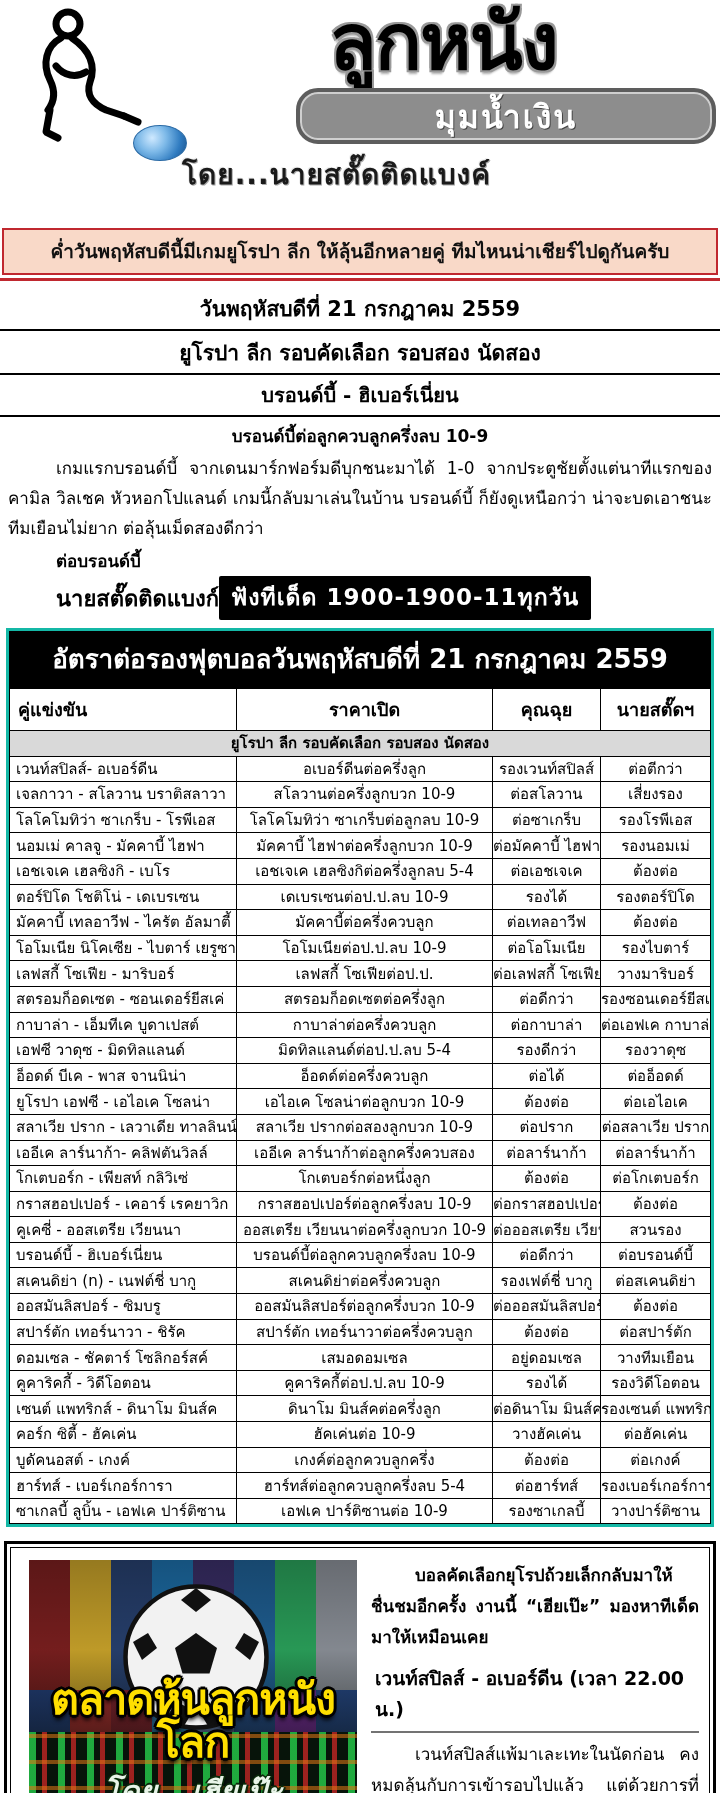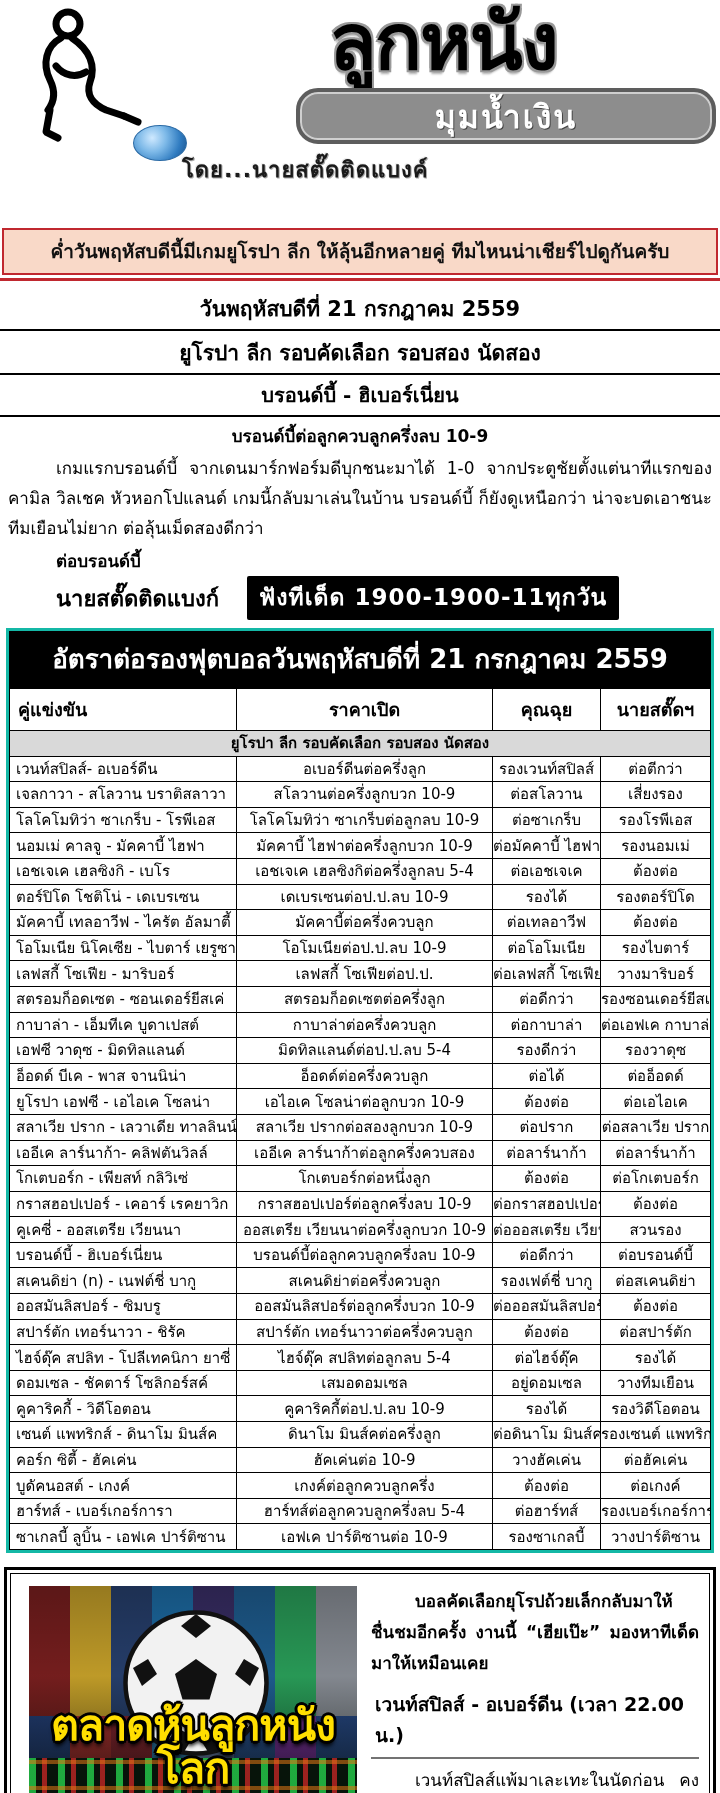--- a/index.html
+++ b/index.html
@@ -15,21 +15,21 @@
     border:1px solid #2a6aa5; }
   .logo-title { position:absolute; left:168px; top:-4px; width:550px; text-align:center;
     font-size:78px; font-weight:900; line-height:92px; letter-spacing:-2px; color:#000;
     text-shadow:-2px -2px 0 #999, 2px -2px 0 #999, -2px 2px 0 #999, 2px 2px 0 #999, 0 4px 2px #bbb; }
   .logo-badge { position:absolute; left:296px; top:88px; width:420px; height:56px;
     background:#8d8d8d; border:4px solid #5d5d5d; border-radius:22px;
     display:flex; align-items:center; justify-content:center;
     box-shadow:0 0 0 2px #cfcfcf inset; }
   .logo-badge span { color:#fff; font-weight:900; font-size:32px; letter-spacing:2px;
     text-shadow:1px 1px 0 #444; }
-  .logo-byline { position:absolute; left:182px; top:152px; font-size:22px; font-weight:900;
+  .logo-byline { position:absolute; left:182px; top:152px; font-size:28px; font-weight:900;
     color:#1a1a1a; letter-spacing:1px;
     text-shadow:1px 1px 0 #aaa, -1px -1px 0 #eee; }
 
   
   .banner { margin:0 2px; background:#f9d9c8; border:2px solid #cядed; border:2px solid #c0282f;
     padding:6px 10px 7px; text-align:center; font-size:19px; font-weight:700; color:#111; }
   .banner-rule { height:3px; background:#c0282f; margin:3px 0 6px 0; }
 
   
   .hline { text-align:center; font-weight:900; }
@@ -38,21 +38,21 @@
   .h-match  { font-size:20px; padding:4px 0 4px; }
   .h-odds   { font-size:17px; padding:5px 0 2px; font-weight:900; }
   .rule { height:2px; background:#000; }
 
   .article-body { font-size:17px; line-height:30px; padding:2px 8px 0 8px; text-align:justify; }
   .article-body p { text-indent:48px; }
   .tip-line { font-size:17px; font-weight:900; margin:4px 0 2px 56px; }
   .author-row { display:flex; align-items:center; justify-content:flex-start; margin:2px 4px 8px 56px; }
   .author-name { font-size:22px; font-weight:900; }
   .hotline-badge { background:#000; color:#fff; font-size:23px; font-weight:700;
-    padding:3px 12px 5px; border-radius:2px; letter-spacing:1px;margin-left:28px; }
+    padding:3px 12px 5px; border-radius:2px; letter-spacing:1px; }
 
   
   .odds-wrap { margin:4px 6px 0 6px; border:3px solid #14b8a6; }
   .odds-titlebar { background:#000; color:#fff; text-align:center;
     font-size:26px; font-weight:900; padding:7px 0 9px; }
   table.odds { width:100%; border-collapse:collapse; table-layout:fixed; }
   table.odds th, table.odds td { border:1.5px solid #000; }
   table.odds th { font-size:18px; font-weight:900; height:42px; }
   th.c0 { width:227px; text-align:left; padding-left:8px; }
   th.c1 { width:256px; }
@@ -281,26 +281,20 @@
             <td class="c2">ต่อออสมันลิสปอร์</td>
             <td class="c3">ต้องต่อ</td>
           </tr>
           <tr>
             <td class="c0">สปาร์ตัก เทอร์นาวา - ชิรัค</td>
             <td class="c1">สปาร์ตัก เทอร์นาวาต่อครึ่งควบลูก</td>
             <td class="c2">ต้องต่อ</td>
             <td class="c3">ต่อสปาร์ตัก</td>
           </tr>
           <tr>
-            <td class="c0">ไฮจ์ดุ๊ค สปลิท - โปลีเทคนิกา ยาซี่</td>
-            <td class="c1">ไฮจ์ดุ๊ค สปลิทต่อลูกลบ 5-4</td>
-            <td class="c2">ต่อไฮจ์ดุ๊ค</td>
-            <td class="c3">รองได้</td>
-          </tr>
-          <tr>
             <td class="c0">ดอมเซล - ชัคตาร์ โซลิกอร์สค์</td>
             <td class="c1">เสมอดอมเซล</td>
             <td class="c2">อยู่ดอมเซล</td>
             <td class="c3">วางทีมเยือน</td>
           </tr>
           <tr>
             <td class="c0">คูคาริคกี้ - วิดีโอตอน</td>
             <td class="c1">คูคาริคกี้ต่อป.ป.ลบ 10-9</td>
             <td class="c2">รองได้</td>
             <td class="c3">รองวิดีโอตอน</td>

